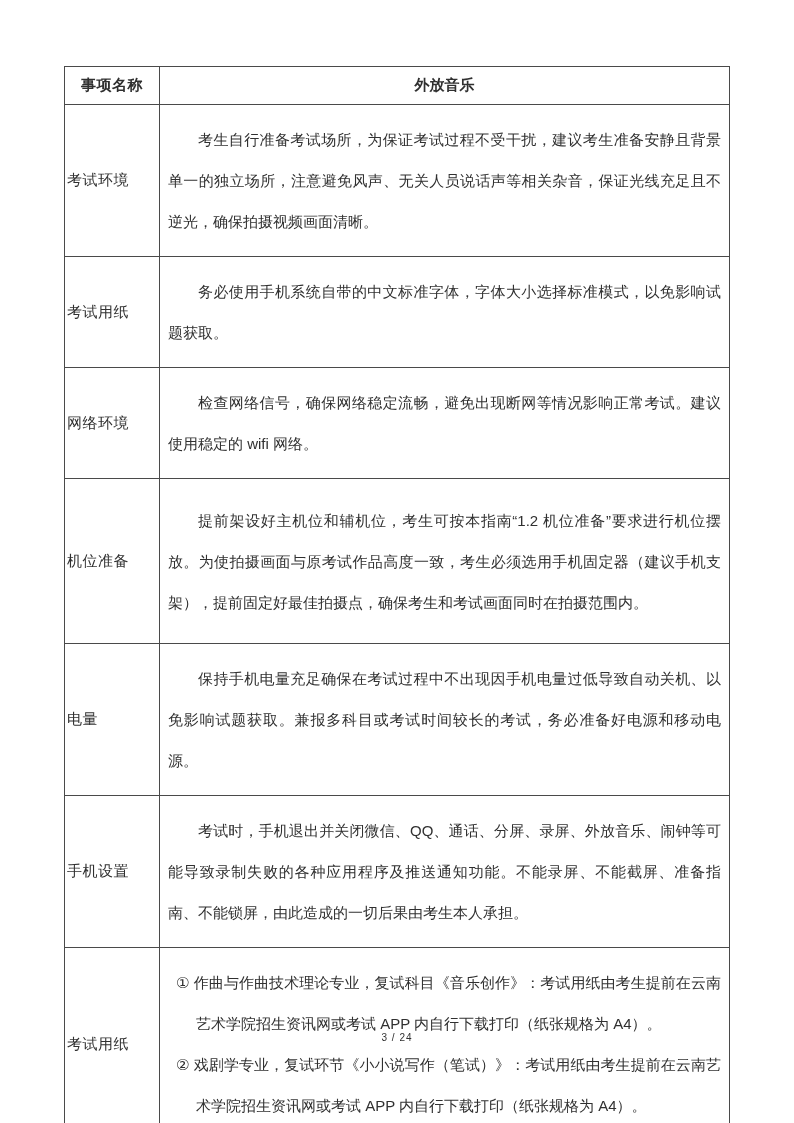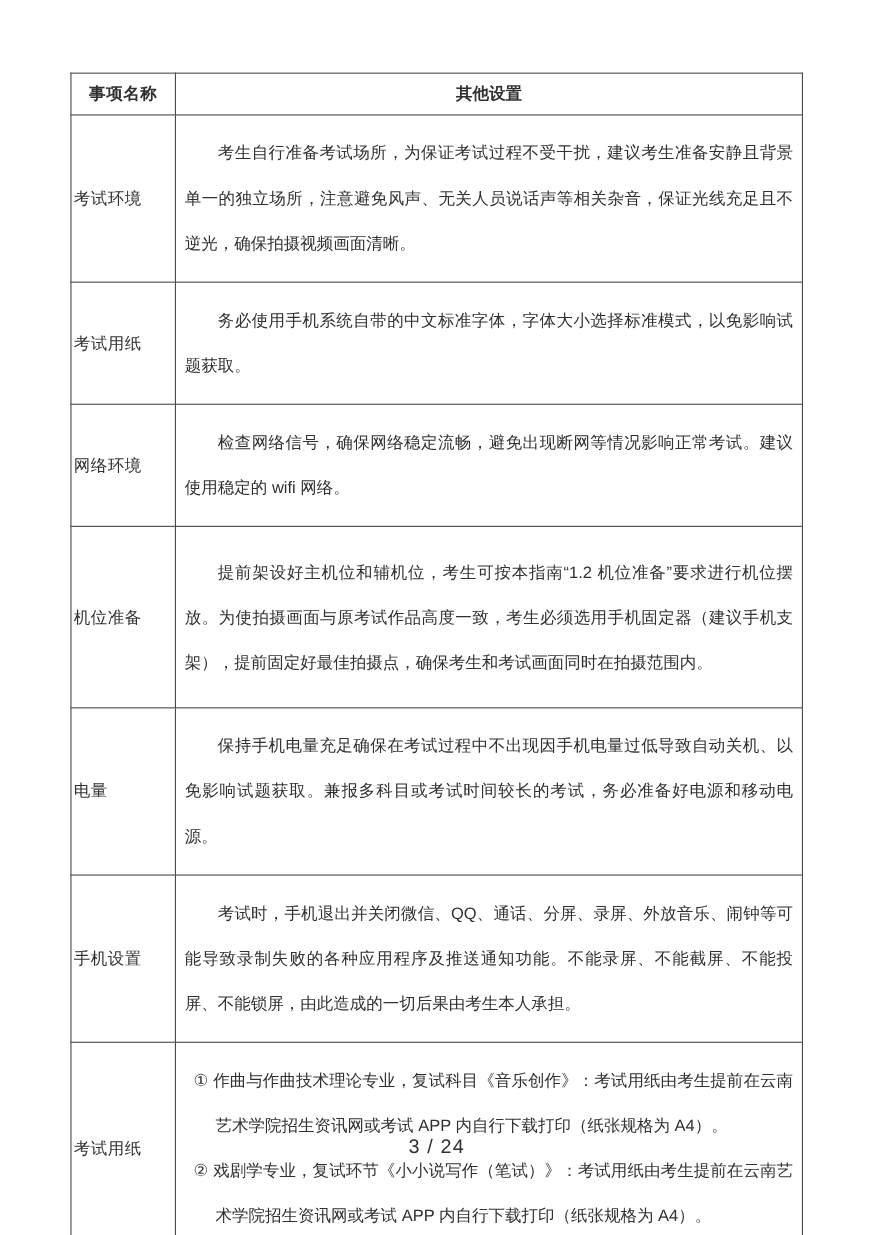--- a/index.html
+++ b/index.html
@@ -53,35 +53,35 @@
   .r4 { height: 165px; }
   .r5 { height: 129px; }
   .r6 { height: 126px; }
   .r7 { height: 165px; }
   .page-footer {
     position: absolute;
     top: 1032px;
     left: 0;
     width: 100%;
     text-align: center;
-    font-size: 18px;
+    font-size: 10px;
     color: #303030;
     letter-spacing: 1px;
   }
 </style>
 </head>
 <body>
 
 <div class="page">
 
   <table class="guide-table">
     <thead>
       <tr>
         <th class="c-name">事项名称</th>
-        <th>其他设置</th>
+        <th>外放音乐</th>
       </tr>
     </thead>
     <tbody>
       <tr class="r1">
         <td class="c-name">考试环境</td>
         <td class="c-guide">
           <p class="para">考生自行准备考试场所，为保证考试过程不受干扰，建议考生准备安静且背景单一的独立场所，注意避免风声、无关人员说话声等相关杂音，保证光线充足且不逆光，确保拍摄视频画面清晰。</p>
         </td>
       </tr>
       <tr class="r2">
@@ -104,21 +104,21 @@
       </tr>
       <tr class="r5">
         <td class="c-name">电量</td>
         <td class="c-guide">
           <p class="para">保持手机电量充足确保在考试过程中不出现因手机电量过低导致自动关机、以免影响试题获取。兼报多科目或考试时间较长的考试，务必准备好电源和移动电源。</p>
         </td>
       </tr>
       <tr class="r6">
         <td class="c-name">手机设置</td>
         <td class="c-guide">
-          <p class="para">考试时，手机退出并关闭微信、QQ、通话、分屏、录屏、外放音乐、闹钟等可能导致录制失败的各种应用程序及推送通知功能。不能录屏、不能截屏、不能投屏、不能锁屏，由此造成的一切后果由考生本人承担。</p>
+          <p class="para">考试时，手机退出并关闭微信、QQ、通话、分屏、录屏、外放音乐、闹钟等可能导致录制失败的各种应用程序及推送通知功能。不能录屏、不能截屏、准备指南、不能锁屏，由此造成的一切后果由考生本人承担。</p>
         </td>
       </tr>
       <tr class="r7">
         <td class="c-name">考试用纸</td>
         <td class="c-guide">
           <div class="list-item">
             <span>①</span>
             <span>作曲与作曲技术理论专业，复试科目《音乐创作》：考试用纸由考生提前在云南艺术学院招生资讯网或考试 APP 内自行下载打印（纸张规格为 A4）。</span>
           </div>
           <div class="list-item">

